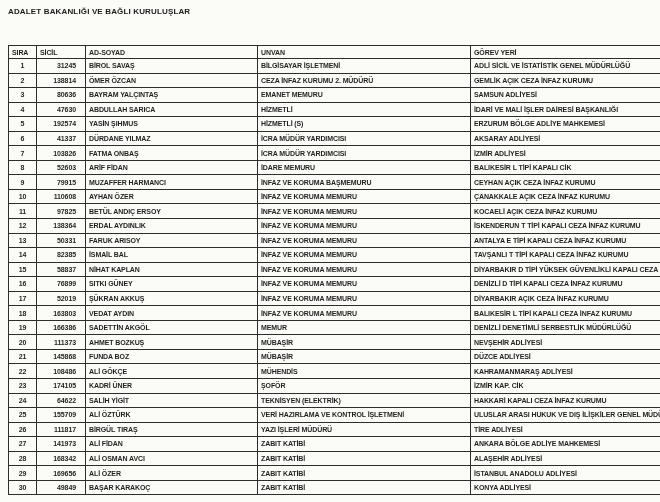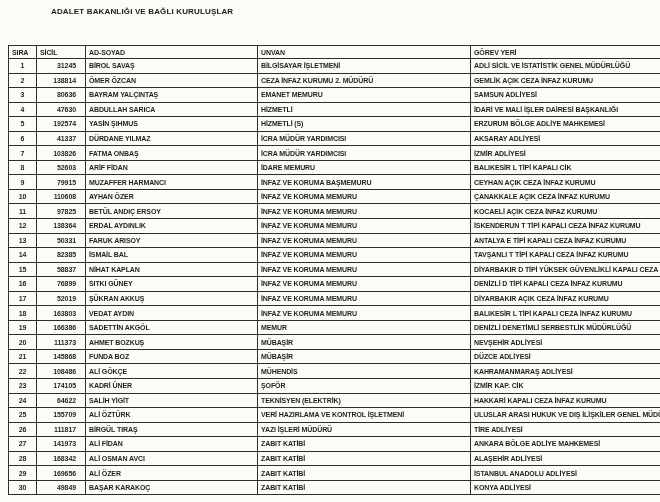--- a/index.html
+++ b/index.html
@@ -11,21 +11,20 @@
     font-family: "Liberation Sans", sans-serif;
   }
   .doc-title {
     position: absolute;
     left: 8px; top: 7px;
     font-size: 8px;
     font-weight: bold;
     color: #1c1c1c;
     letter-spacing: 0.15px;
     white-space: nowrap;
-    margin-left: 43px;
   }
   table.personnel {
     position: absolute;
     left: 8px; top: 45px;
     border-collapse: collapse;
     table-layout: fixed;
     width: 712px; 
   }
   col.c0 { width: 28px; }
   col.c1 { width: 49px; }

